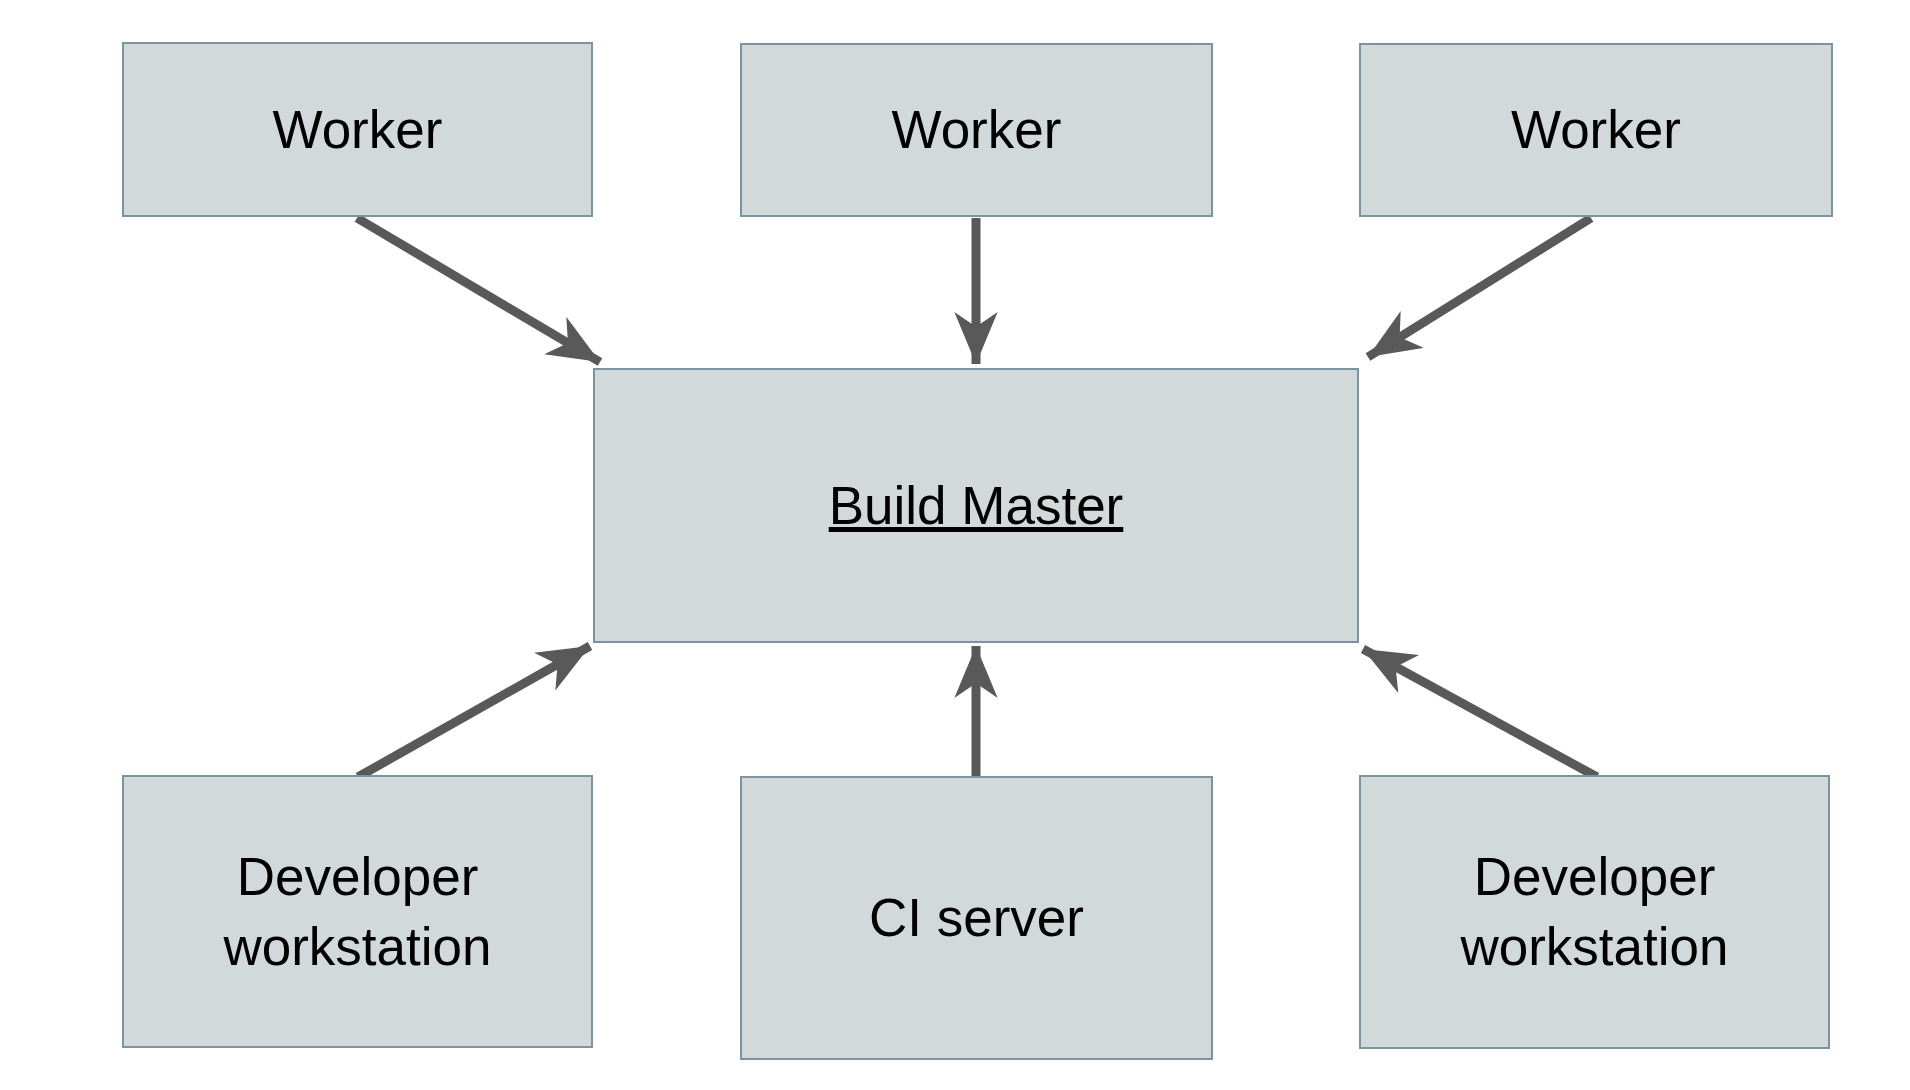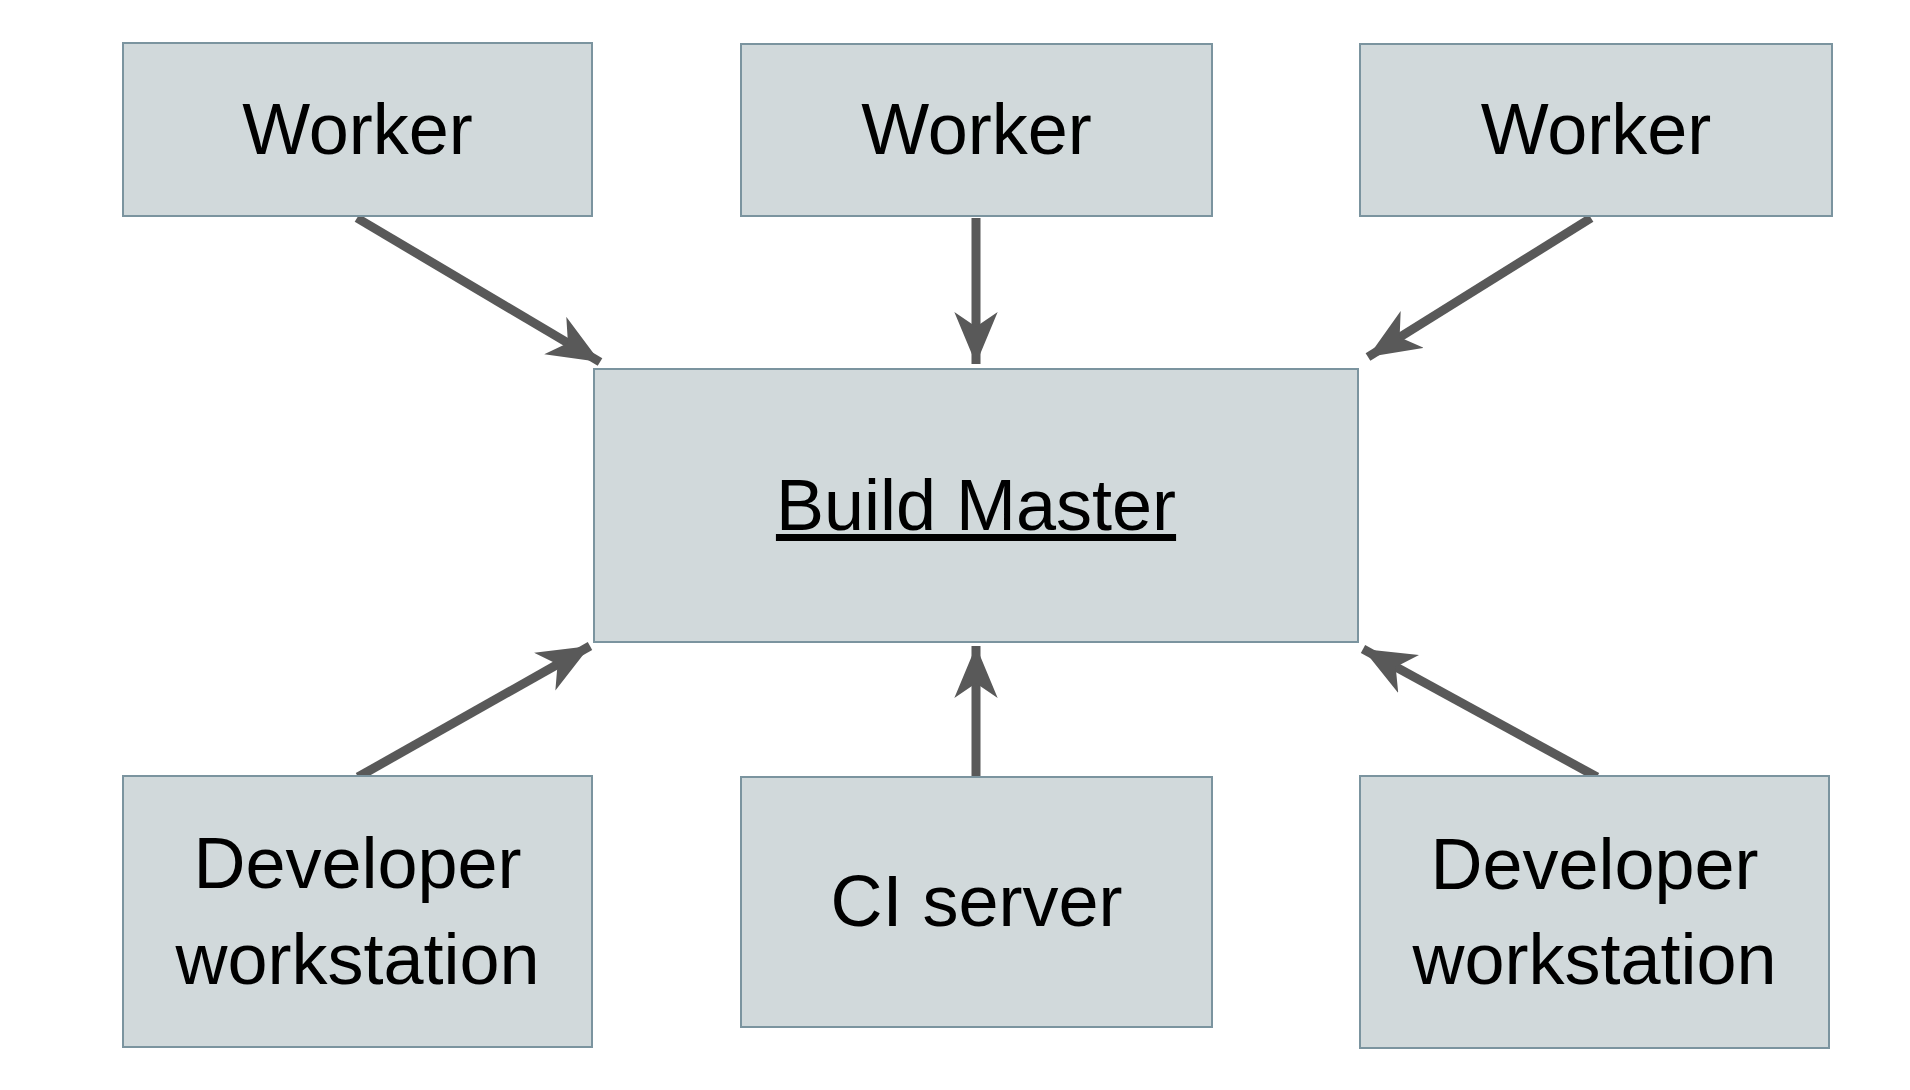--- a/index.html
+++ b/index.html
@@ -27,21 +27,21 @@
     position: absolute;
     box-sizing: border-box;
     border: 2px solid #7b949f;
     background: #d1d9db;
     display: flex;
     align-items: center;
     justify-content: center;
     text-align: center;
   }
   .node .label {
-    font-size: 72px;
+    font-size: 53px;
     line-height: 1.32;
     color: #000000;
     padding: 0 18px;
   }
 </style>
 </head>
 <body>
 
 <div id="canvas">
   <svg id="edge-layer" xmlns="http://www.w3.org/2000/svg" width="1910" height="1090" viewBox="0 0 1910 1090">
@@ -68,20 +68,20 @@
       </div>
       <div class="node" style="left: 1359px; top: 43px; width: 474px; height: 174px; background: rgb(209, 217, 219); border-color: rgb(123, 148, 159);">
         <span class="label" style="color: rgb(0, 0, 0);">Worker</span>
       </div>
       <div class="node" style="left: 593px; top: 368px; width: 766px; height: 275px; background: rgb(209, 217, 219); border-color: rgb(123, 148, 159);">
         <span class="label" style="color: rgb(0, 0, 0); text-decoration: underline;">Build Master</span>
       </div>
       <div class="node" style="left: 122px; top: 775px; width: 471px; height: 273px; background: rgb(209, 217, 219); border-color: rgb(123, 148, 159);">
         <span class="label" style="color: rgb(0, 0, 0);">Developer workstation</span>
       </div>
-      <div class="node" style="left: 740px; top: 776px; width: 473px; height: 252px; background: rgb(209, 217, 219); border-color: rgb(123, 148, 159);">
+      <div class="node" style="left: 740px; top: 776px; width: 473px; height: 284px; background: rgb(209, 217, 219); border-color: rgb(123, 148, 159);">
         <span class="label" style="color: rgb(0, 0, 0);">CI server</span>
       </div>
       <div class="node" style="left: 1359px; top: 775px; width: 471px; height: 274px; background: rgb(209, 217, 219); border-color: rgb(123, 148, 159);">
         <span class="label" style="color: rgb(0, 0, 0);">Developer workstation</span>
       </div>
     </div>
 </div>
 
 </body></html>

